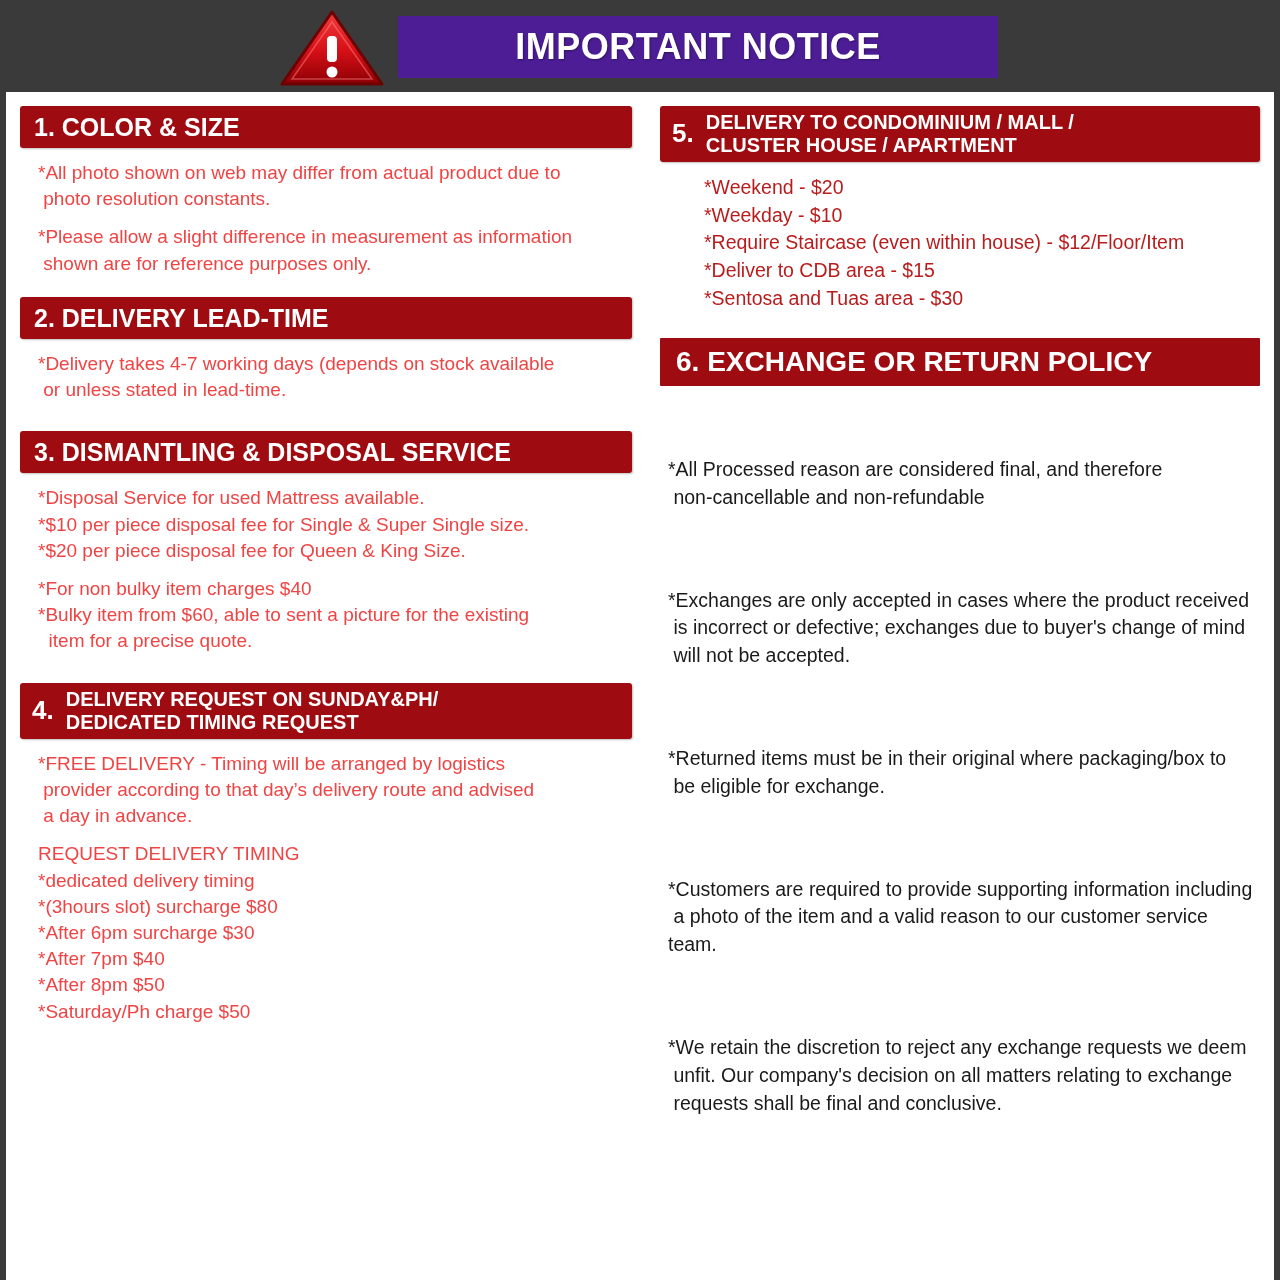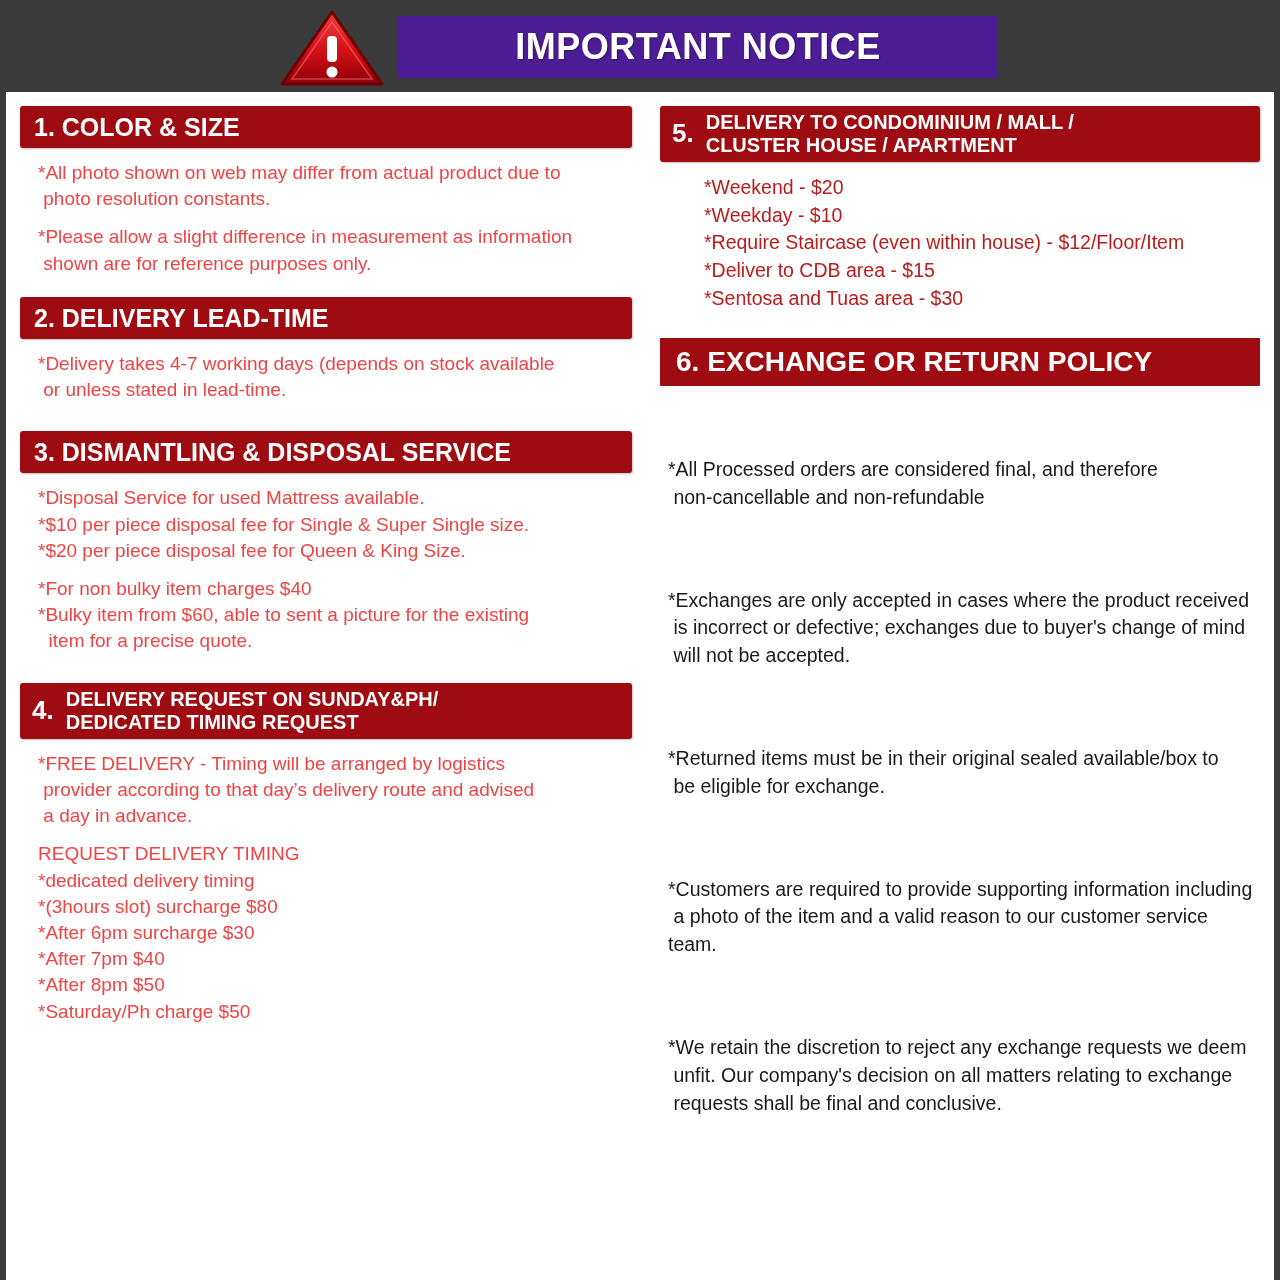--- a/index.html
+++ b/index.html
@@ -208,26 +208,26 @@
       </div>
       <div class="right-list">*Weekend - $20
 *Weekday - $10
 *Require Staircase (even within house) - $12/Floor/Item
 *Deliver to CDB area - $15
 *Sentosa and Tuas area - $30</div>
 
       <div class="sec6-bar">6. EXCHANGE OR RETURN POLICY</div>
 
       <div class="sec6-body right-text">
-        <div class="para">*All Processed orders are considered final, and therefore
+        <div class="para">*All Processed reason are considered final, and therefore
  non-cancellable and non-refundable</div>
         <div class="para">*Exchanges are only accepted in cases where the product received
  is incorrect or defective; exchanges due to buyer's change of mind
  will not be accepted.</div>
-        <div class="para">*Returned items must be in their original sealed available/box to
+        <div class="para">*Returned items must be in their original where packaging/box to
  be eligible for exchange.</div>
         <div class="para">*Customers are required to provide supporting information including
  a photo of the item and a valid reason to our customer service team.</div>
         <div class="para">*We retain the discretion to reject any exchange requests we deem
  unfit. Our company's decision on all matters relating to exchange
  requests shall be final and conclusive.</div>
         
       </div>
     </div>
   </div>

